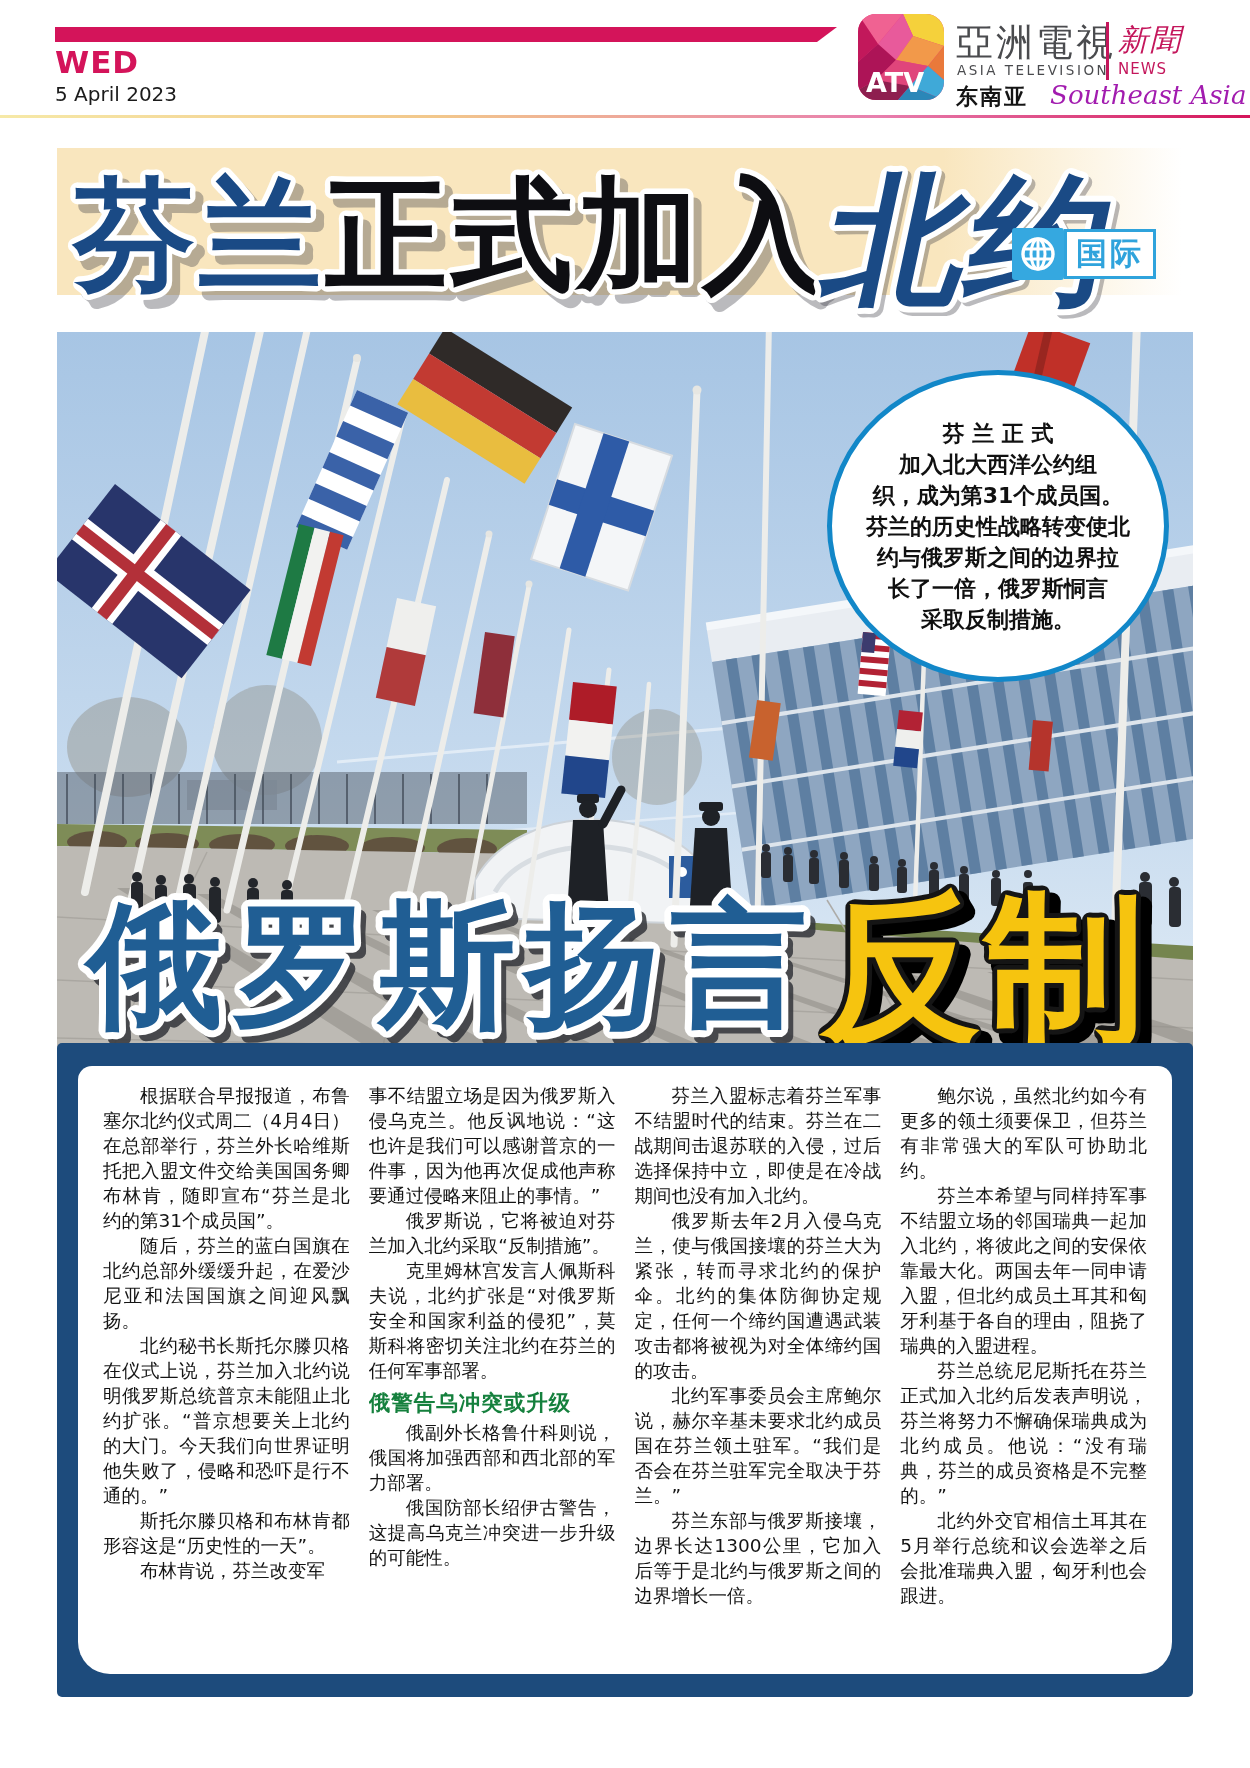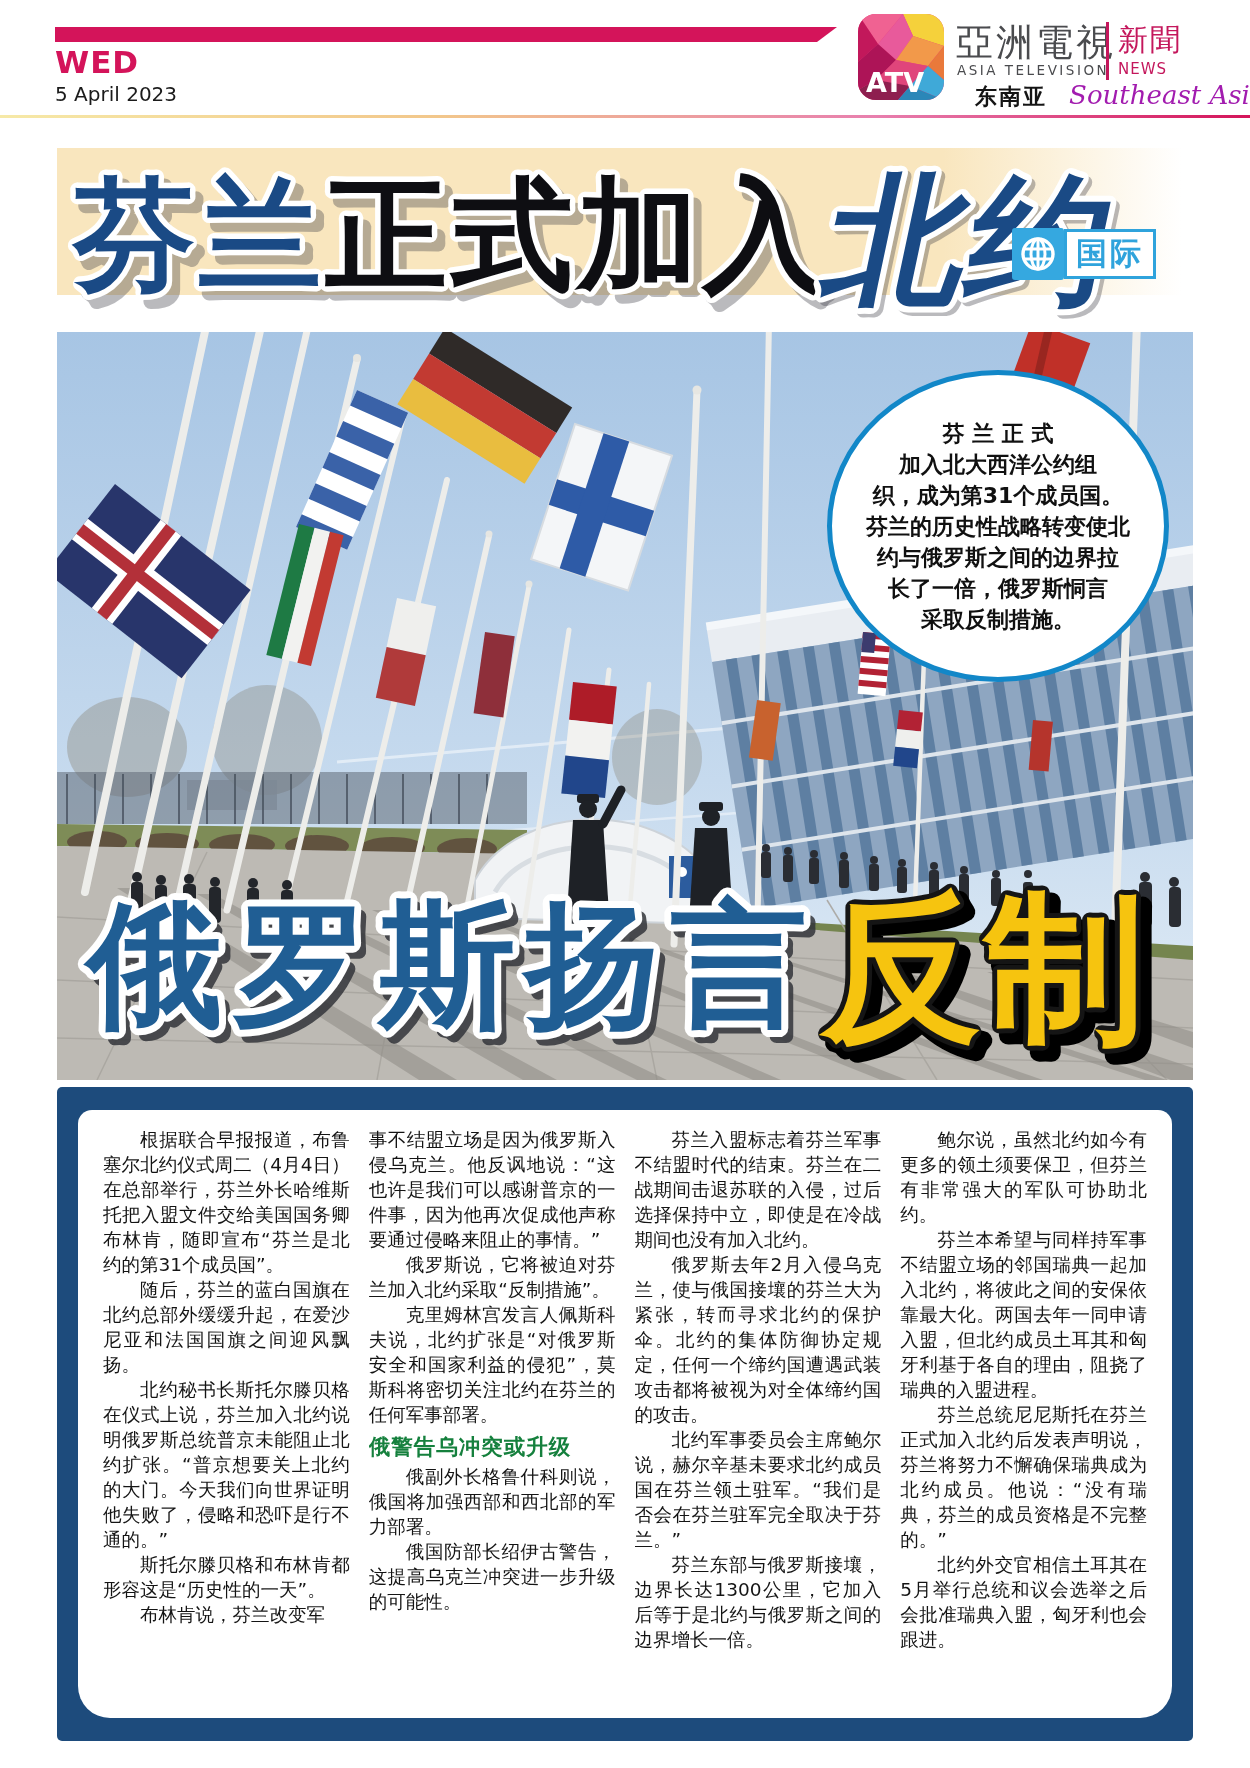--- a/index.html
+++ b/index.html
@@ -13,24 +13,24 @@
   .wed{left:55px;top:44px;font-size:31px;font-weight:bold;color:#D4145A;letter-spacing:1px;}
   .date{left:55px;top:82px;font-size:20px;color:#1b1b1b;}
   .header-rule{left:0;top:115px;width:1250px;height:3px;
        background:linear-gradient(90deg,#F6E9A7 0%,#F2C78B 35%,#E87FAE 70%,#D4145A 100%);}
 
   .logo{left:858px;top:12px;width:340px;height:100px;}
   .logo-icon{left:0;top:2px;width:86px;height:86px;border-radius:18px;overflow:hidden;}
   .logo-text-cn{left:98px;top:6px;font-size:37px;color:#4a4b4e;letter-spacing:3px;font-weight:500;}
   .logo-text-en{left:99px;top:50px;font-size:13.5px;color:#4a4b4e;letter-spacing:2.5px;text-align:center;}
   .logo-div{left:248px;top:10px;width:2.5px;height:58px;background:#C4175C;}
-  .logo-news-cn{left:260px;top:8px;font-size:30px;color:#C4175C;letter-spacing:2px;}
+  .logo-news-cn{left:260px;top:8px;font-size:30px;color:#C4175C;letter-spacing:2px;font-style:italic;}
   .logo-news-en{left:260px;top:48px;font-size:15px;color:#C4175C;letter-spacing:1px;}
   .logo-row2{left:98px;top:68px;width:245px;white-space:nowrap;}
-  .logo-region-cn{font-size:22px;font-weight:bold;color:#141414;letter-spacing:2px;margin-left:19px;}
+  .logo-region-cn{font-size:22px;font-weight:bold;color:#141414;letter-spacing:2px;}
   .logo-region-en{font-family:"DejaVu Serif","Liberation Serif",serif;font-style:italic;
                   font-size:26px;color:#a21caf;margin-left:17px;}
 
   
   .band{left:57px;top:148px;width:1136px;height:147px;
         background:linear-gradient(90deg,#F9E6BE 0%,#F9E6BE 78%,rgba(249,230,190,0) 99%);}
   .headline-svg{left:57px;top:140px;width:1136px;height:185px;overflow:visible;}
   .badge{left:1012px;top:228px;height:52px;display:flex;align-items:center;}
   .badge-globe{width:52px;height:52px;background:#35A8E0;border-radius:3px;
                display:flex;align-items:center;justify-content:center;}
@@ -42,21 +42,21 @@
   .photo{left:57px;top:295px;width:1136px;height:748px;overflow:hidden;background:#BFD6EC;margin-top:37px;}
   .photo svg{display:block;}
   .callout{left:770px;top:38px;width:342px;height:312px;border-radius:50%;
            background:#ffffff;border:5px solid #1287C8;box-sizing:border-box;
            display:flex;align-items:center;justify-content:center;text-align:center;
            font-size:22px;line-height:31px;font-weight:bold;color:#101010;
            white-space:pre-line;padding:10px 24px;}
   .overlay-svg{left:0;top:520px;width:1136px;height:228px;overflow:visible;}
 
   
-  .panel{left:57px;top:1043px;width:1136px;height:654px;background:#1D4B7C;border-radius:5px;margin-top:44px;}
+  .panel{left:57px;top:1043px;width:1136px;height:654px;background:#1D4B7C;border-radius:5px;}
   .panel-inner{left:21px;top:23px;width:1094px;height:608px;background:#ffffff;
                border-radius:14px 14px 32px 32px;box-sizing:border-box;padding:17px 25px;}
   .cols{display:flex;gap:19px;height:100%;}
   .col{flex:1;font-size:18.5px;line-height:25px;text-align:justify;color:#141414;overflow:hidden;}
   .col p{margin:0;text-indent:2em;}
   .col p.cont{text-indent:0;}
   .subhead{font-weight:700;font-size:21.5px;margin:7px 0 5px;letter-spacing:1px;color:#15803d;}
   svg text{font-family:"DejaVu Sans","Liberation Sans",sans-serif;}
 </style>
 </head>

